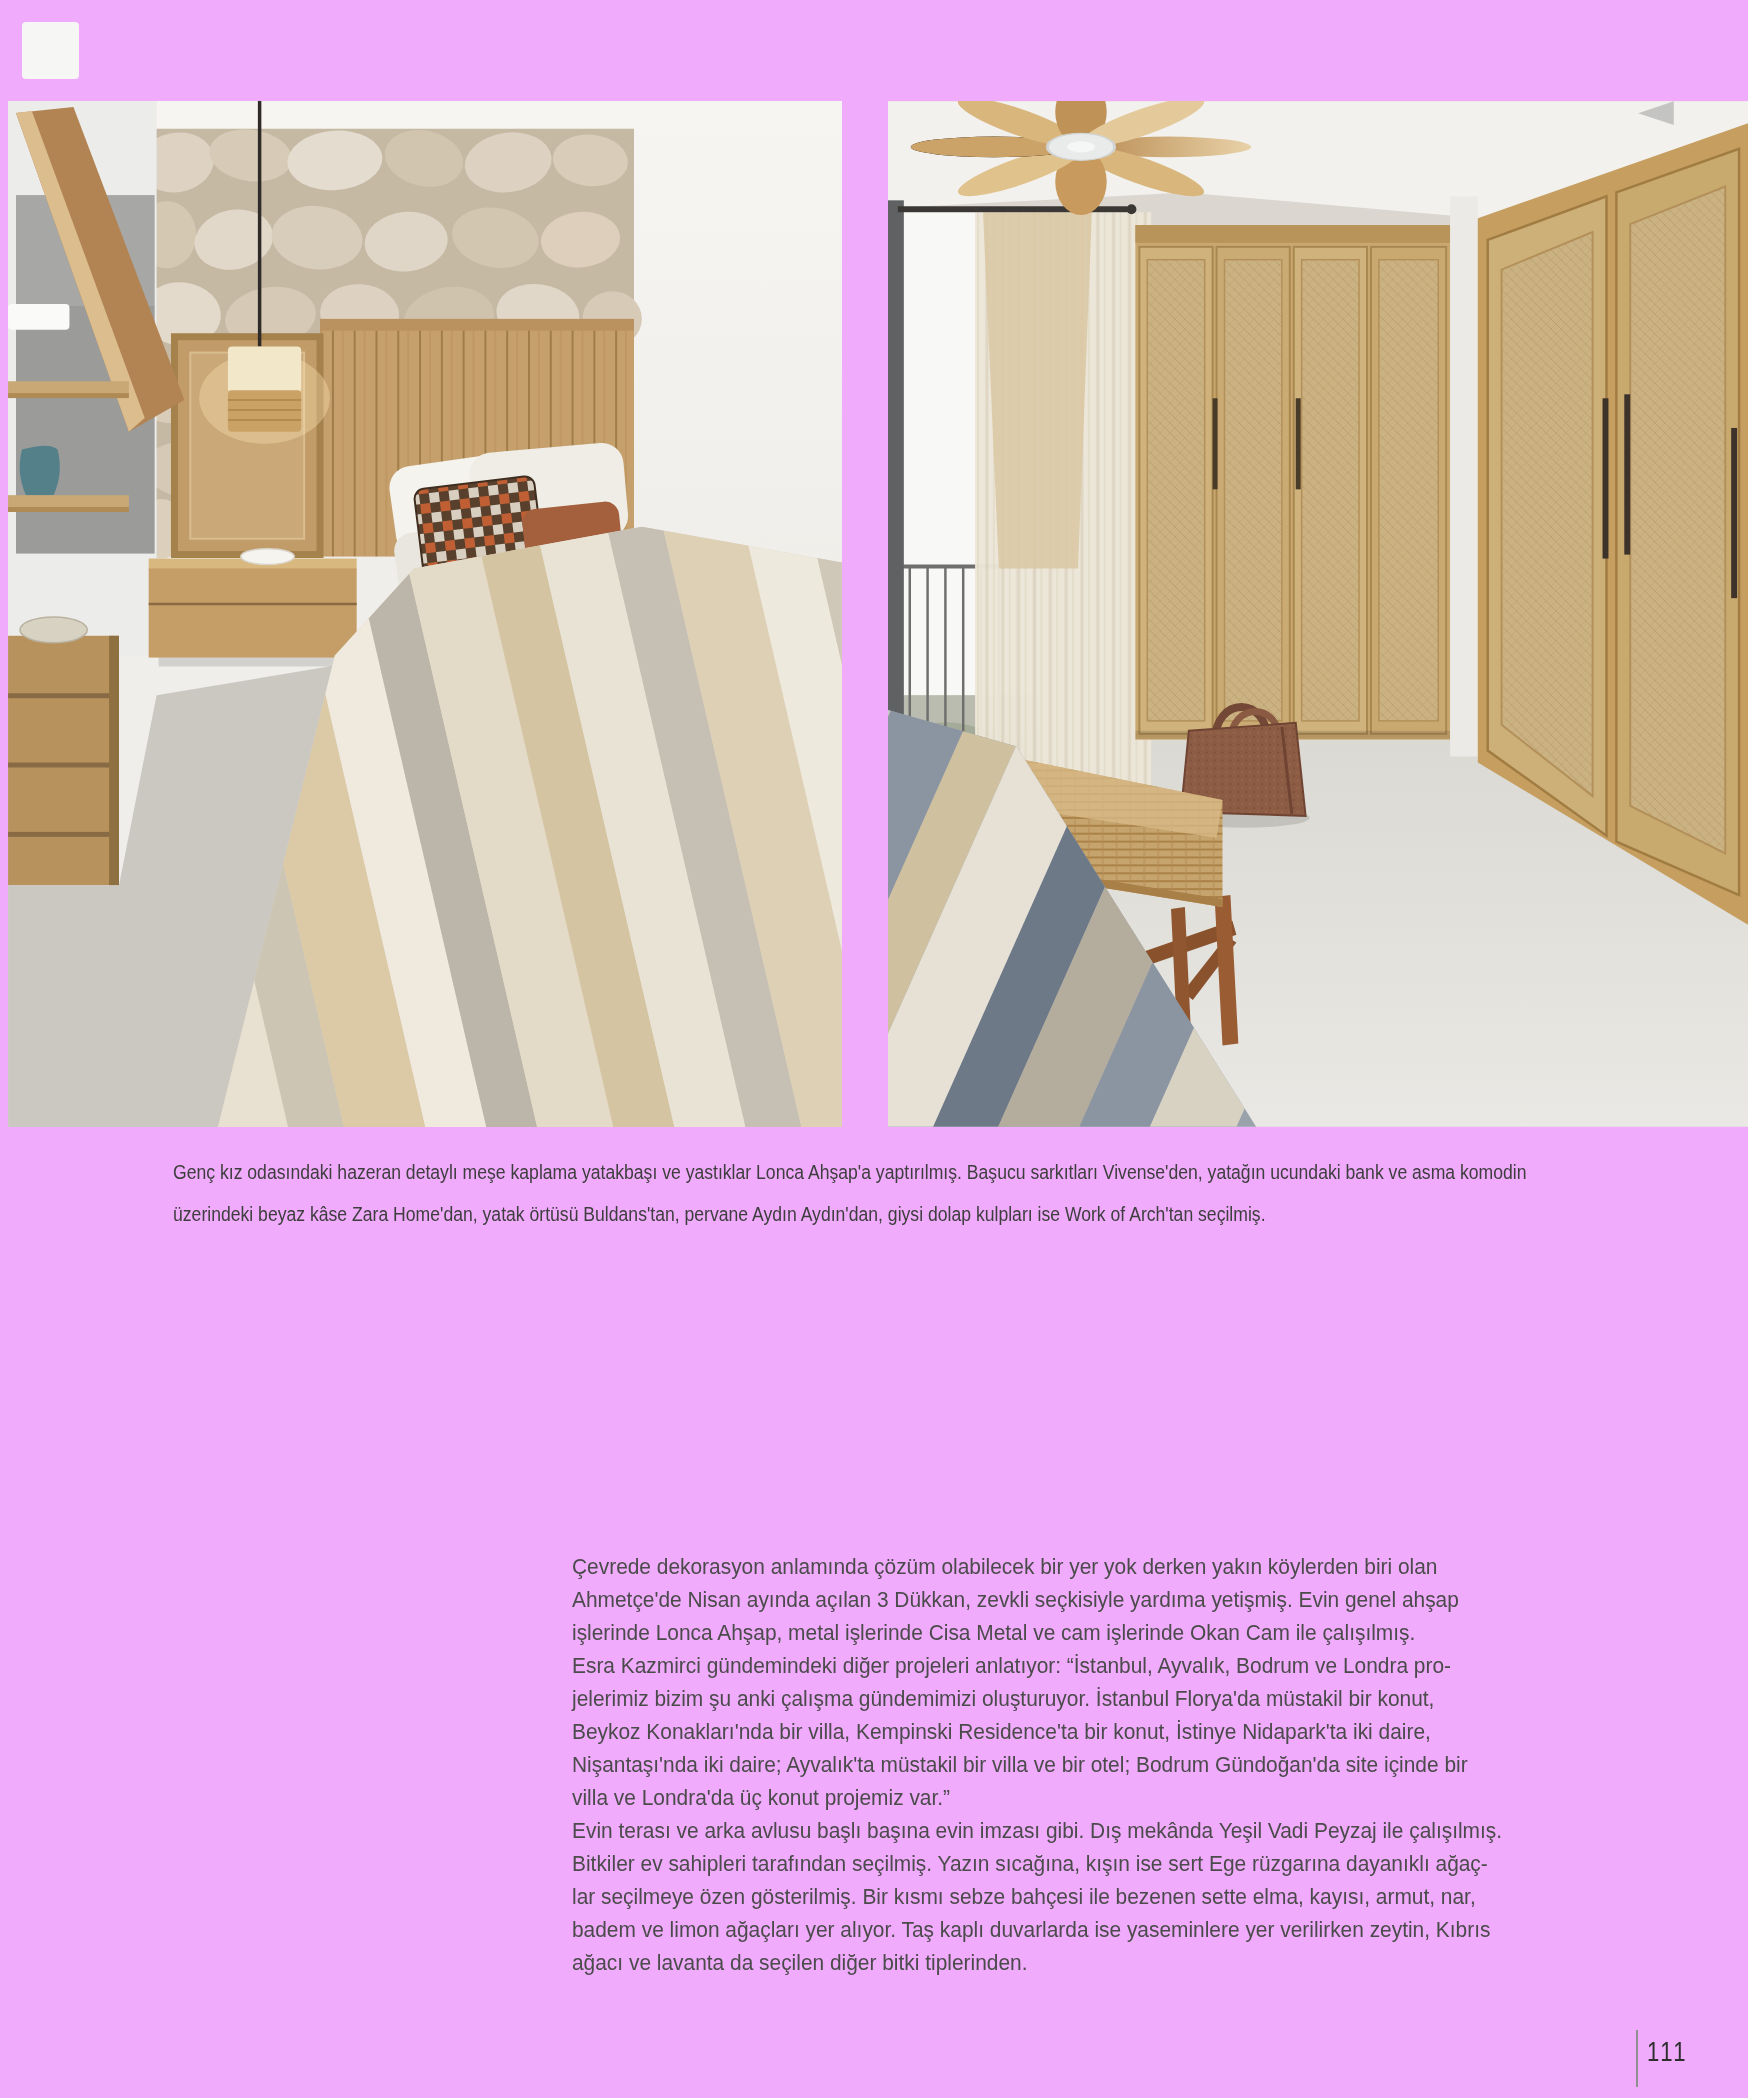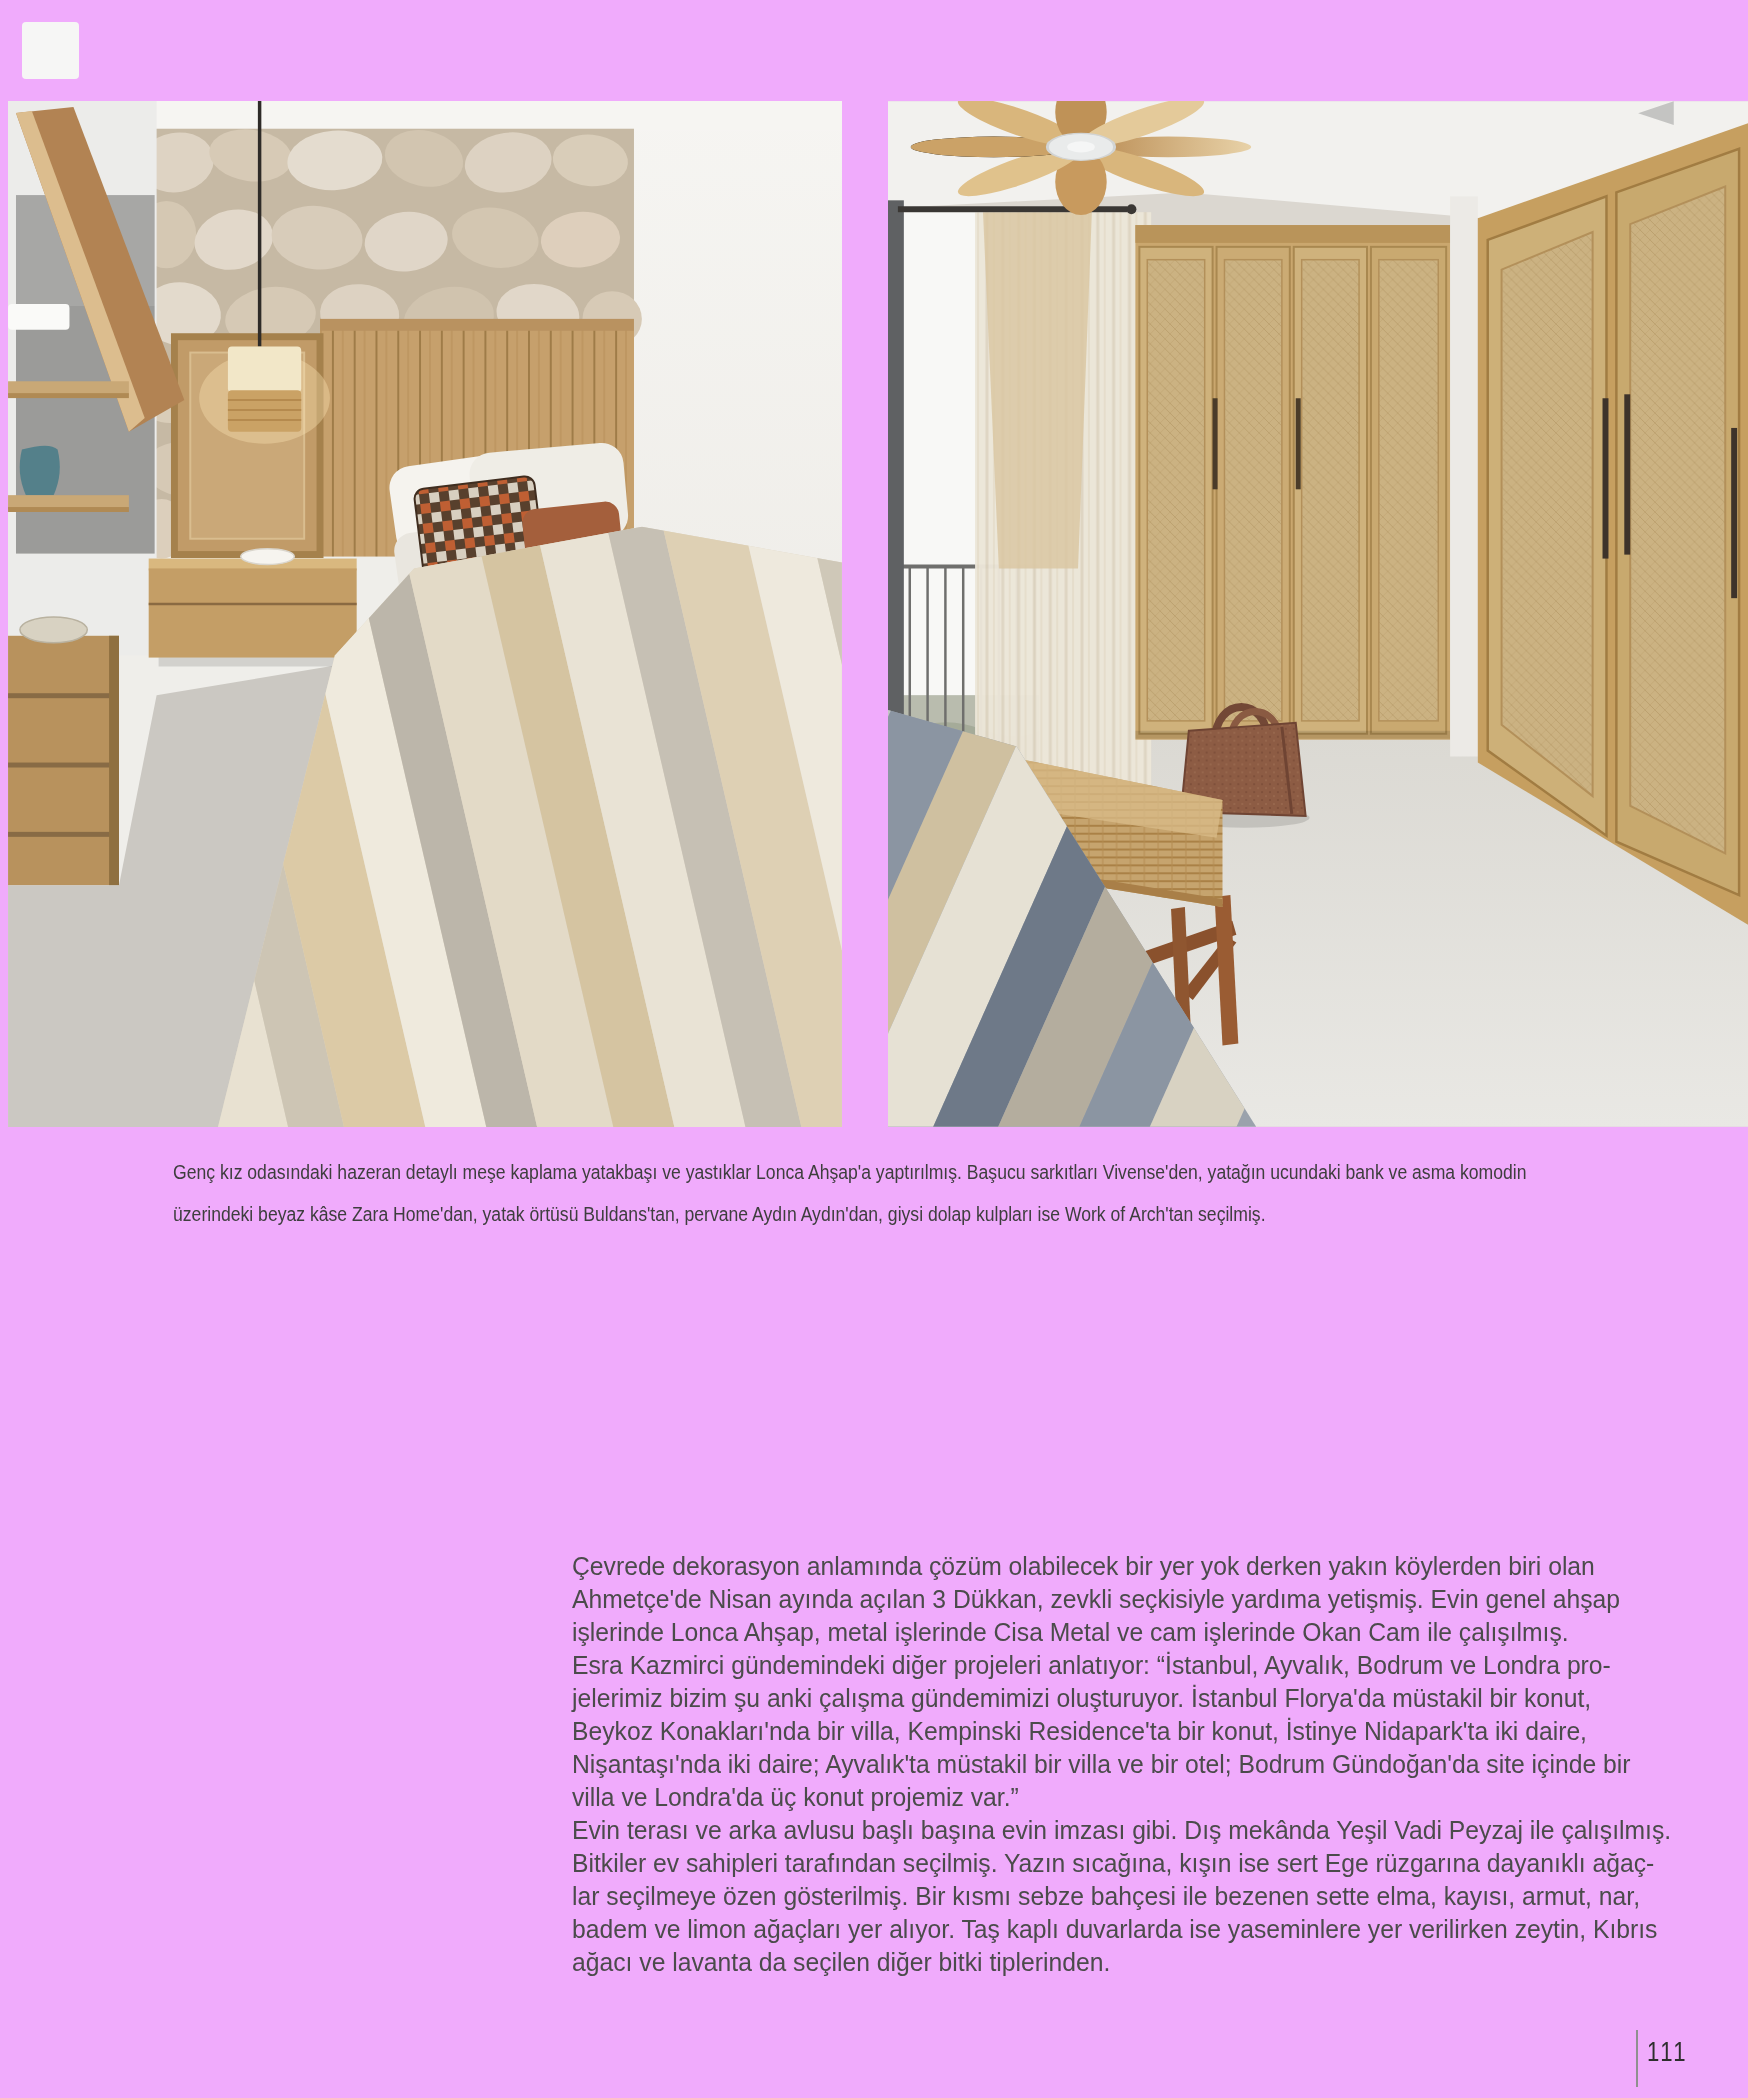--- a/index.html
+++ b/index.html
@@ -4,21 +4,21 @@
 <style>
   html,body{margin:0;padding:0;background:#ffffff;}
   .page{position:relative;width:1748px;height:2099px;background:#f0abfc;overflow:hidden;
         font-family:"Liberation Sans", sans-serif;}
   .wm{position:absolute;left:22px;top:22px;width:57px;height:57px;background:#f6f6f5;border-radius:4px;}
   .photo{position:absolute;top:101px;line-height:0;}
   #photoL{left:8px;}
   #photoR{left:888px;}
   .caption{position:absolute;left:173px;top:1151px;color:#3e3e3e;font-size:20px;}
   .caption .cline{line-height:42px;white-space:nowrap;transform:scaleX(0.88);transform-origin:0 0;}
-  .bodytext{position:absolute;left:572px;top:1550px;color:#4b4b4b;font-size:26px;}
+  .bodytext{position:absolute;left:572px;top:1550px;color:#4b4b4b;font-size:22px;}
   .bodytext .bline{line-height:33px;white-space:nowrap;transform:scaleX(0.95);transform-origin:0 50%;}
   .pgroup{margin:0;padding:0;}
   .pageno-rule{position:absolute;left:1636px;top:2030px;width:2px;height:57px;background:#8f8f8f;}
   .pageno{position:absolute;left:1647px;top:2037px;font-size:27px;color:#2e2e2e;letter-spacing:3px;
           transform:scaleX(0.82);transform-origin:0 0;}
 </style>
 </head>
 <body>
 
 <div class="page">

